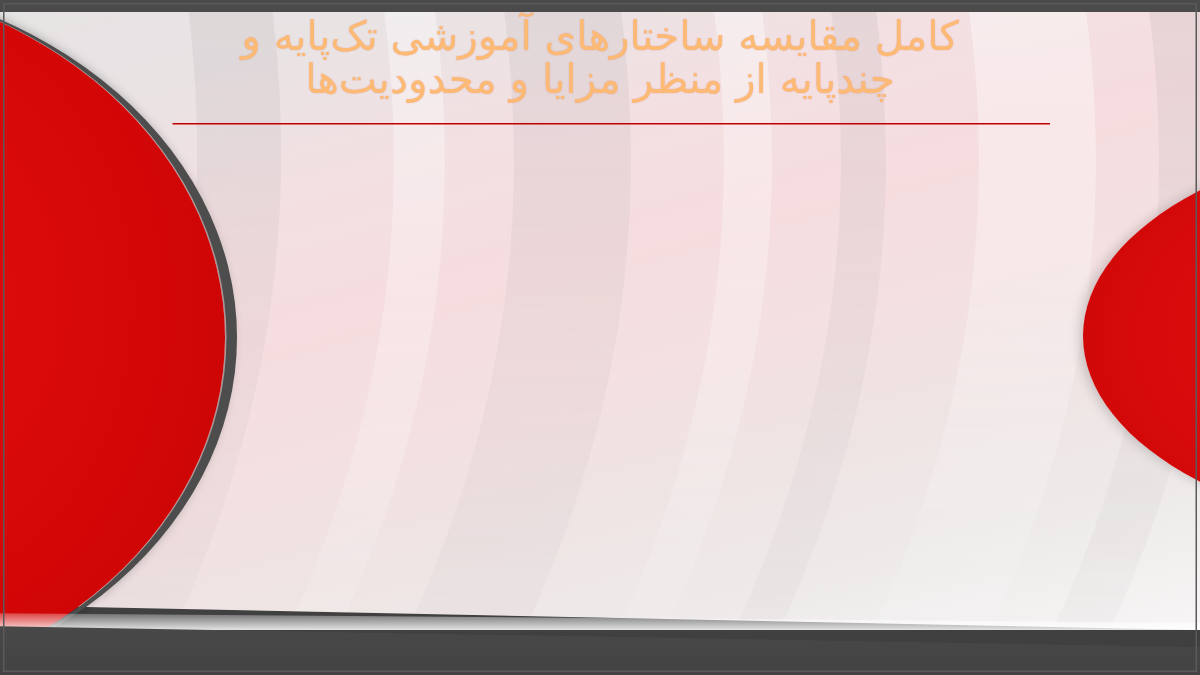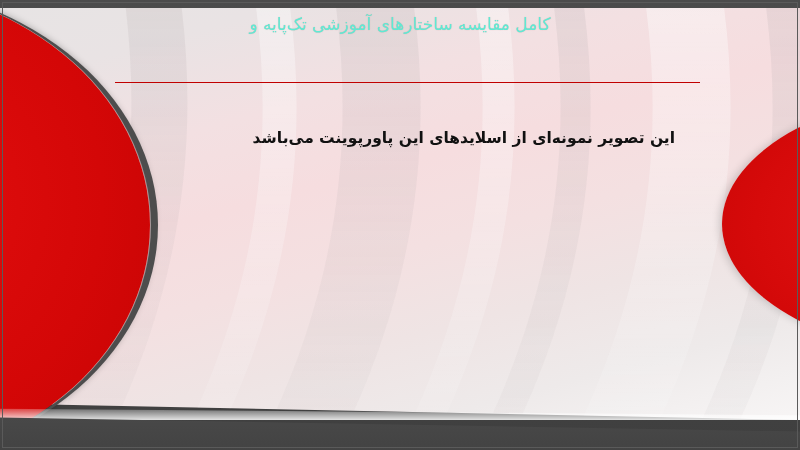--- a/index.html
+++ b/index.html
@@ -124,22 +124,22 @@
   
   .title-block {
     position: absolute;
     left: 90px;
     top: 10px;
     width: 620px;
     text-align: center;
     direction: rtl;
   }
   .title-line {
-    color: #5eead4;
-    font-size: 17px;
+    color: #fdba74;
+    font-size: 27px;
     line-height: 29px;
     font-weight: 400;
     white-space: nowrap;
     text-shadow: 0 0 1px rgba(192,0,0,0.25);
   }
   .title-rule {
     position: absolute;
     left: 25px;
     top: 72px;
     width: 585px;
@@ -202,20 +202,20 @@
   <div class="lens-left"></div>
   <div class="lens-left-edge"></div>
 
   <div class="bottom-hilite"></div>
   <div class="bottom-band"></div>
 
   <div class="frame-line"></div>
 
   <div class="title-block">
     <div class="title-line">کامل مقایسه ساختارهای آموزشی تک‌پایه و</div>
+    <div class="title-line">چندپایه از منظر مزایا و محدودیت‌ها</div>
     <div class="title-rule"></div>
   </div>
 
   <div class="body-block">
-    <div class="body-line">این تصویر نمونه‌ای از اسلایدهای این پاورپوینت می‌باشد</div>
   </div>
 
 </div>
 
 </body></html>

